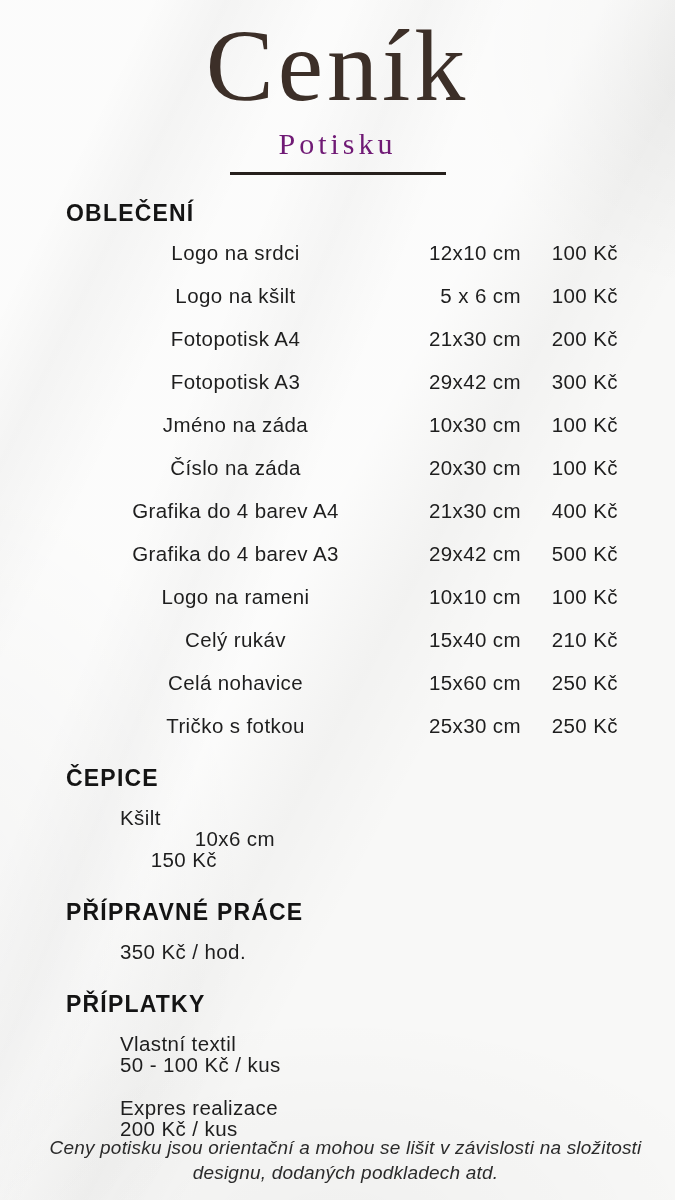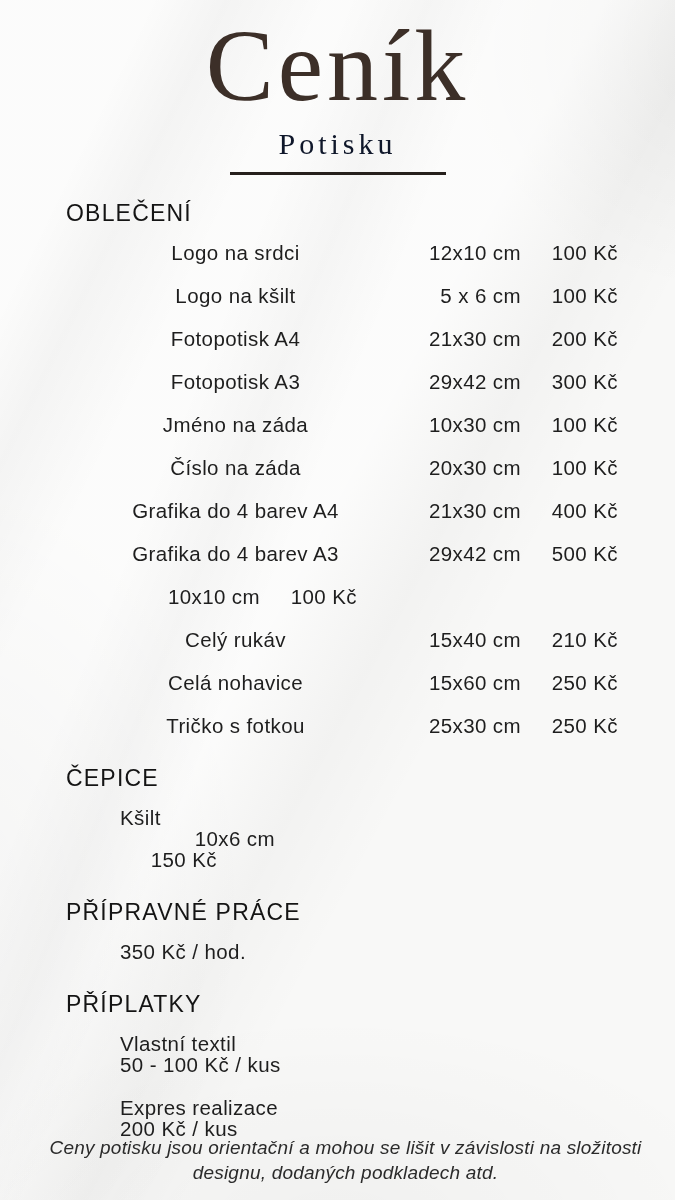--- a/index.html
+++ b/index.html
@@ -39,36 +39,36 @@
     font-weight: 400;
     font-size: 102px;
     line-height: 1.05;
     letter-spacing: 4px;
     color: #3c2f28;
   }
   .subtitle {
     font-family: "Liberation Serif", serif;
     font-size: 30px;
     letter-spacing: 4px;
-    color: #0f172a;
+    color: #701a75;
     margin-top: 8px;
   }
   .title-divider {
     width: 216px;
     height: 3px;
     background: #26201c;
     margin: 11px auto 0 auto;
   }
 
   .sections { margin-top: 25px; }
   .sec { margin-top: 29px; }
   .sec:first-child { margin-top: 0; }
   .sec h2 {
     font-size: 23px;
-    font-weight: 400;
+    font-weight: 700;
     letter-spacing: 1.2px;
     color: #141414;
     margin: 0 0 15px 66px;
   }
   .row {
     display: flex;
     align-items: baseline;
     padding-right: 57px;
     margin-bottom: 22px;
     font-size: 20.5px;
@@ -153,20 +153,21 @@
           <span class="lbl">Grafika do 4 barev A4</span>
           <span class="size">21x30 cm</span>
           <span class="price">400 Kč</span>
         </div>
         <div class="row">
           <span class="lbl">Grafika do 4 barev A3</span>
           <span class="size">29x42 cm</span>
           <span class="price">500 Kč</span>
         </div>
         <div class="row">
+          <span class="lbl">Logo na rameni</span>
           <span class="size">10x10 cm</span>
           <span class="price">100 Kč</span>
         </div>
         <div class="row">
           <span class="lbl">Celý rukáv</span>
           <span class="size">15x40 cm</span>
           <span class="price">210 Kč</span>
         </div>
         <div class="row">
           <span class="lbl">Celá nohavice</span>

